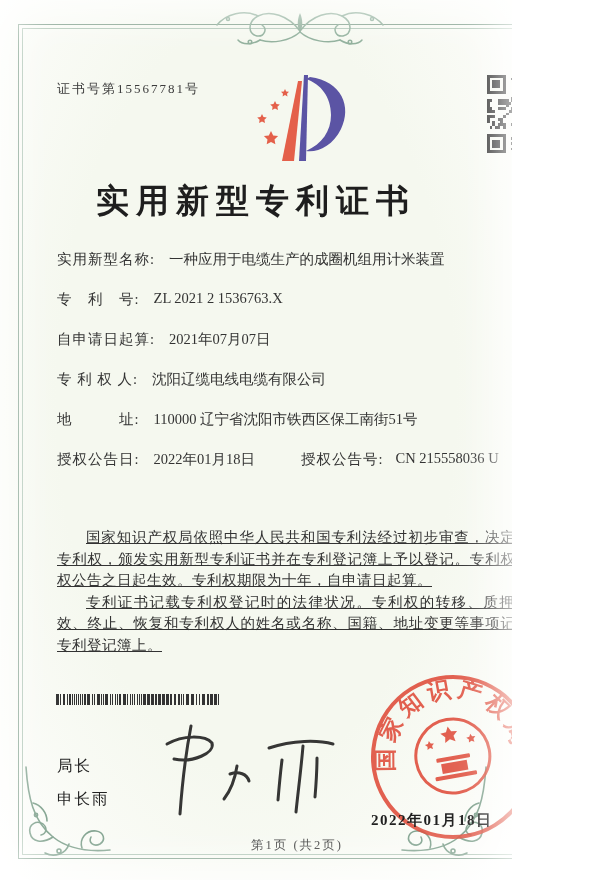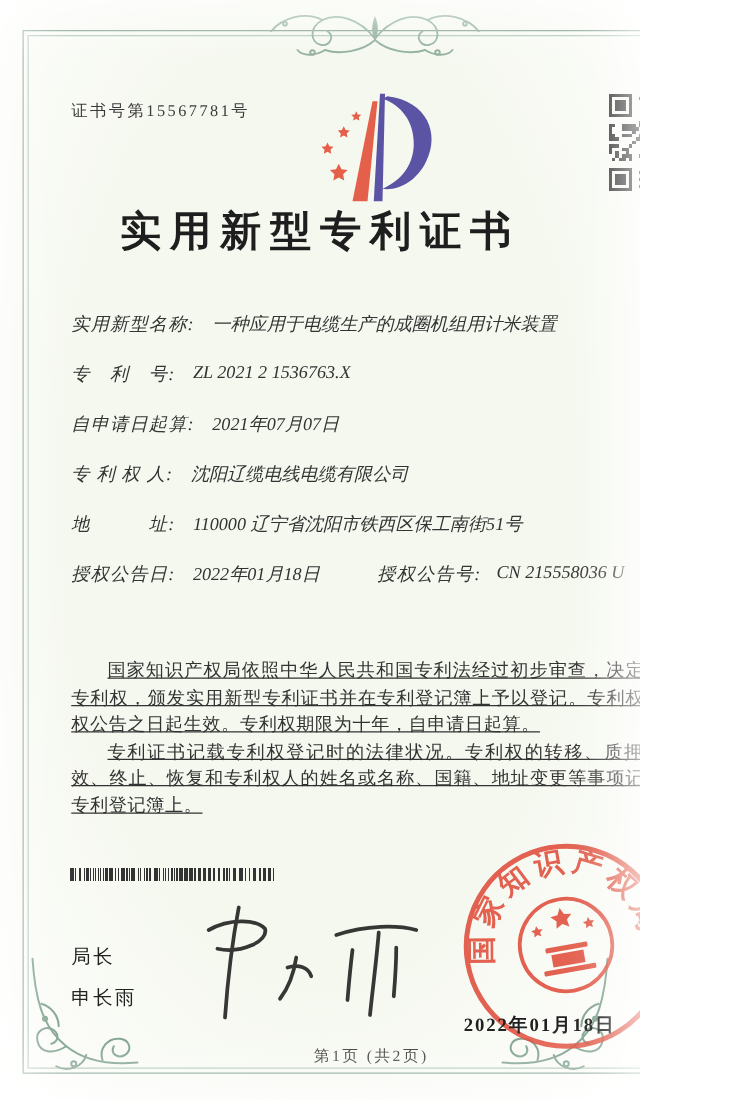--- a/index.html
+++ b/index.html
@@ -12,24 +12,24 @@
   .frame{position:absolute;left:18px;top:24px;width:563px;height:833px;border:1px solid #7c9c88;}
   .frame-in{position:absolute;left:22px;top:28px;width:555px;height:825px;border:1px solid #aec5b5;}
   .ornament-top{position:absolute;left:200px;top:1px;width:200px;height:54px;}
   .corner{position:absolute;bottom:21px;width:96px;height:96px;}
   .corner.left{left:19px;}
   .corner.right{right:19px;transform:scaleX(-1);}
   
   .cert-no{position:absolute;left:57px;top:80px;font-size:13px;letter-spacing:2px;color:#3c3c3c;}
   .logo{position:absolute;left:248px;top:69px;width:104px;height:98px;}
   .qr{position:absolute;left:487px;top:75px;width:78px;height:78px;}
-  .title{position:absolute;left:0;top:163px;width:100%;text-align:center;
+  .title{position:absolute;left:0;top:179px;width:100%;text-align:center;
     font-size:33px;font-weight:700;letter-spacing:7px;color:#1e1e1e;}
   
-  .fields{position:absolute;left:57px;top:250px;width:500px;font-style:italic;}
+  .fields{position:absolute;left:57px;top:250px;width:500px;}
   .frow{height:40px;font-size:14.5px;color:#333;display:flex;align-items:flex-start;white-space:nowrap;}
   .frow .lab{margin-right:14px;letter-spacing:1px;}
   .frow.grant .lab2{margin-left:46px;margin-right:12px;letter-spacing:1px;}
   
   .paras{position:absolute;left:57px;top:527px;width:489px;font-size:14.5px;
     line-height:21.5px;color:#333;text-align:justify;}
   .paras p{margin:0;text-indent:2em;letter-spacing:.5px;text-decoration:underline;}
   
   .barcode{position:absolute;left:55px;top:694px;width:168px;height:11px;}
   .signatory{position:absolute;left:57px;top:749px;font-size:15.5px;line-height:33px;color:#222;letter-spacing:2px;}

